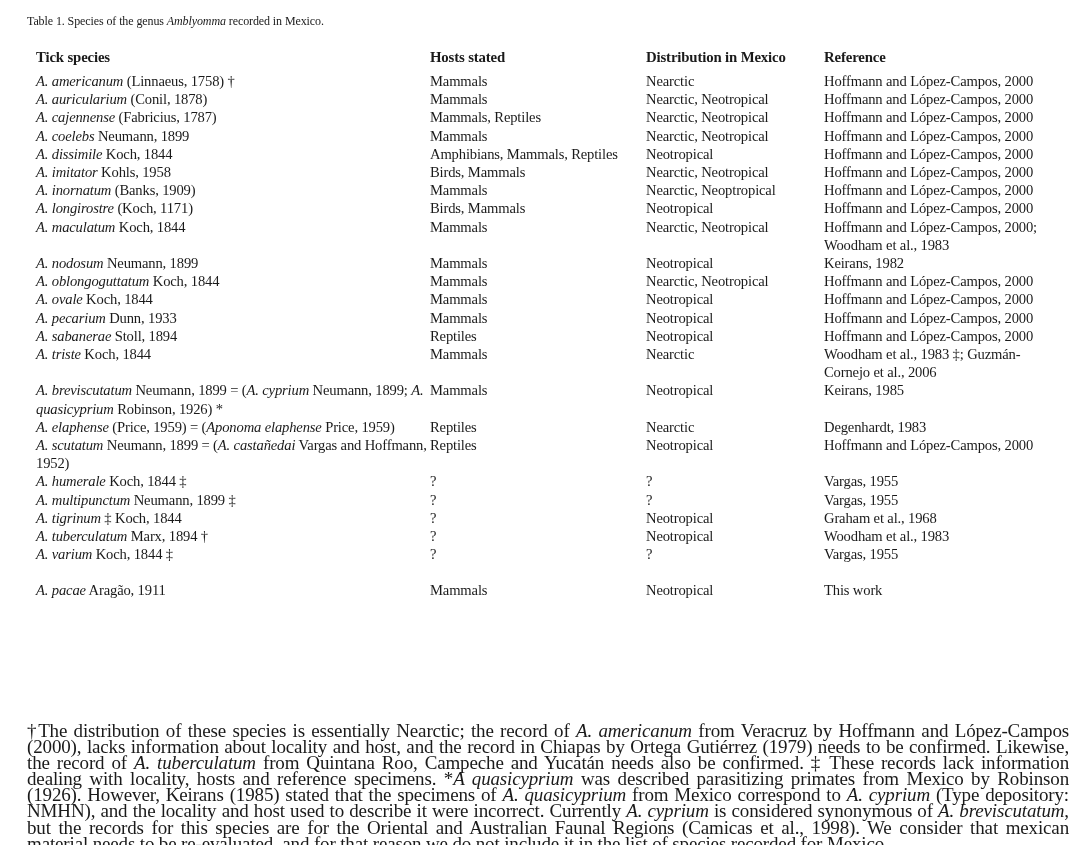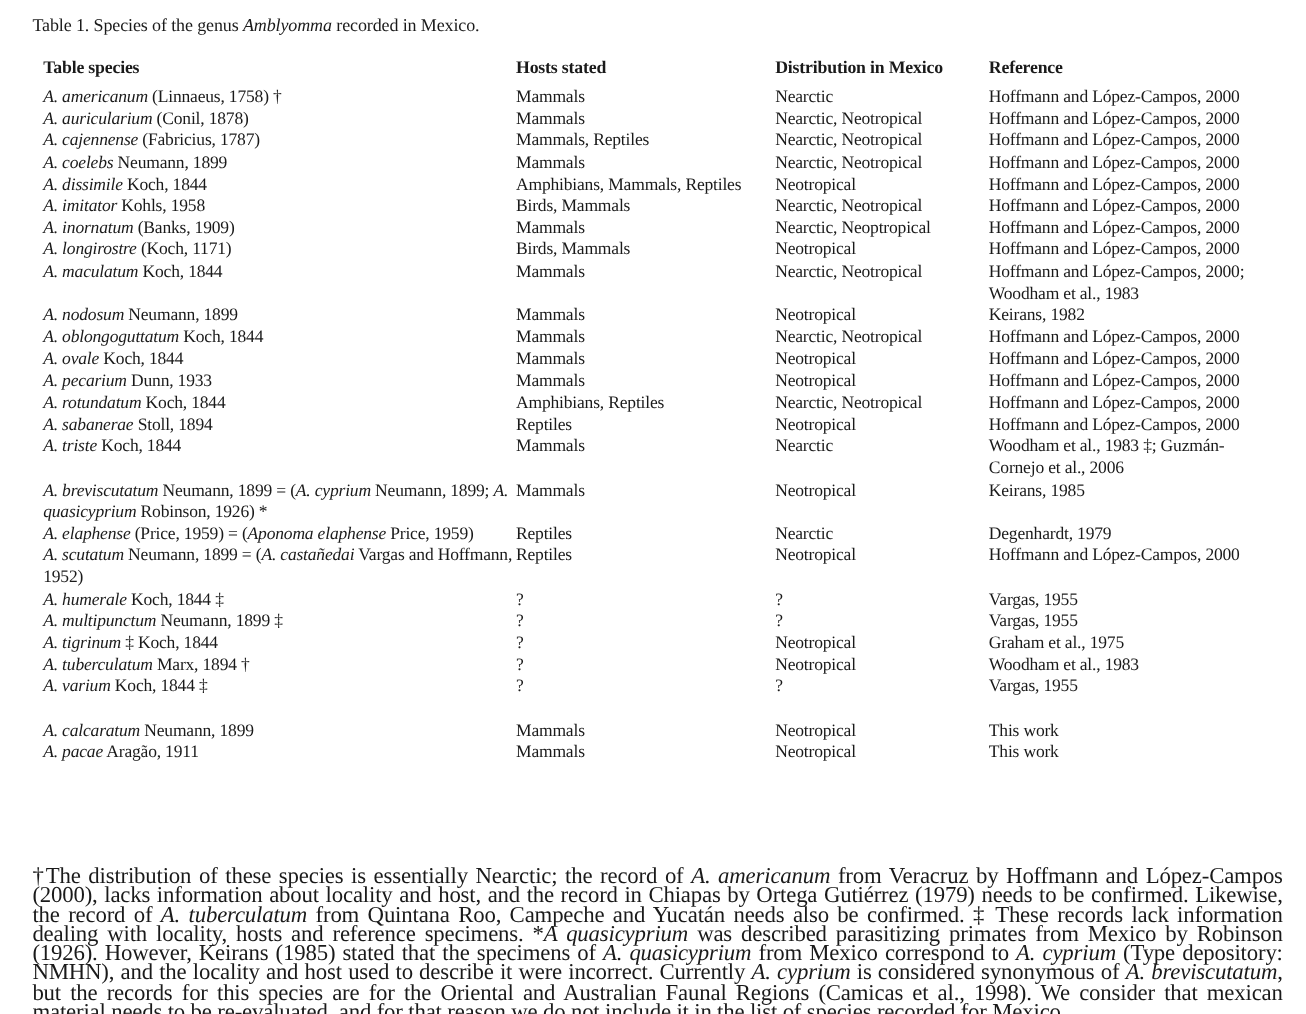--- a/index.html
+++ b/index.html
@@ -3,21 +3,21 @@
 <meta charset="utf-8">
 <style>
   html, body { margin: 0; padding: 0; background: #ffffff; }
   body {
     width: 1088px; height: 845px; overflow: hidden; position: relative;
     font-family: "Liberation Serif", "DejaVu Serif", serif;
     color: #1a1a1a;
   }
   .caption {
     position: absolute; left: 27px; top: 14px;
-    font-size: 15px; letter-spacing: -0.1px;
+    font-size: 12px; letter-spacing: -0.1px;
   }
   table.species {
     position: absolute; left: 29px; top: 48px;
     border-collapse: collapse;
     font-size: 14.6px; line-height: 18.2px;
     letter-spacing: -0.15px;
   }
   table.species td, table.species th {
     padding: 0; vertical-align: top; text-align: left;
   }
@@ -39,21 +39,21 @@
   }
 </style>
 </head>
 <body>
 
 <div class="caption"><span>Table 1. Species of the genus </span><i>Amblyomma</i><span> recorded in Mexico.</span></div>
 
 <table class="species">
   <thead>
     <tr>
-      <th class="c1">Table species</th>
+      <th class="c1">Tick species</th>
       <th class="c2">Hosts stated</th>
       <th class="c3">Distribution in Mexico</th>
       <th class="c4">Reference</th>
     </tr>
   </thead>
   <tbody id="main-rows">
       <tr>
         <td class="c1"><i>A. americanum</i><span> (Linnaeus, 1758) †</span></td>
         <td class="c2">Mammals</td>
         <td class="c3">Nearctic</td>
@@ -125,26 +125,20 @@
         <td class="c3">Neotropical</td>
         <td class="c4">Hoffmann and López-Campos, 2000</td>
       </tr>
       <tr>
         <td class="c1"><i>A. pecarium</i><span> Dunn, 1933</span></td>
         <td class="c2">Mammals</td>
         <td class="c3">Neotropical</td>
         <td class="c4">Hoffmann and López-Campos, 2000</td>
       </tr>
       <tr>
-        <td class="c1"><i>A. rotundatum</i><span> Koch, 1844</span></td>
-        <td class="c2">Amphibians, Reptiles</td>
-        <td class="c3">Nearctic, Neotropical</td>
-        <td class="c4">Hoffmann and López-Campos, 2000</td>
-      </tr>
-      <tr>
         <td class="c1"><i>A. sabanerae</i><span> Stoll, 1894</span></td>
         <td class="c2">Reptiles</td>
         <td class="c3">Neotropical</td>
         <td class="c4">Hoffmann and López-Campos, 2000</td>
       </tr>
       <tr>
         <td class="c1"><i>A. triste</i><span>  Koch, 1844</span></td>
         <td class="c2">Mammals</td>
         <td class="c3">Nearctic</td>
         <td class="c4">Woodham et al., 1983 ‡; Guzmán-Cornejo et al., 2006</td>
@@ -152,21 +146,21 @@
       <tr>
         <td class="c1"><i>A. breviscutatum</i><span> Neumann, 1899 = (</span><i>A. cyprium</i><span> Neumann, 1899; </span><i>A. quasicyprium</i><span> Robinson, 1926) *</span></td>
         <td class="c2">Mammals</td>
         <td class="c3">Neotropical</td>
         <td class="c4">Keirans, 1985</td>
       </tr>
       <tr>
         <td class="c1"><i>A. elaphense</i><span> (Price, 1959) = (</span><i>Aponoma elaphense</i><span> Price, 1959)</span></td>
         <td class="c2">Reptiles</td>
         <td class="c3">Nearctic</td>
-        <td class="c4">Degenhardt, 1979</td>
+        <td class="c4">Degenhardt, 1983</td>
       </tr>
       <tr>
         <td class="c1"><i>A. scutatum</i><span> Neumann, 1899 = (</span><i>A. castañedai</i><span> Vargas and Hoffmann, 1952)</span></td>
         <td class="c2">Reptiles</td>
         <td class="c3">Neotropical</td>
         <td class="c4">Hoffmann and López-Campos, 2000</td>
       </tr>
       <tr>
         <td class="c1"><i>A. humerale</i><span> Koch, 1844 ‡</span></td>
         <td class="c2">?</td>
@@ -176,44 +170,38 @@
       <tr>
         <td class="c1"><i>A. multipunctum</i><span> Neumann, 1899 ‡</span></td>
         <td class="c2">?</td>
         <td class="c3">?</td>
         <td class="c4">Vargas, 1955</td>
       </tr>
       <tr>
         <td class="c1"><i>A. tigrinum</i><span> ‡ Koch, 1844</span></td>
         <td class="c2">?</td>
         <td class="c3">Neotropical</td>
-        <td class="c4">Graham et al., 1975</td>
+        <td class="c4">Graham et al., 1968</td>
       </tr>
       <tr>
         <td class="c1"><i>A. tuberculatum</i><span>  Marx, 1894 †</span></td>
         <td class="c2">?</td>
         <td class="c3">Neotropical</td>
         <td class="c4">Woodham et al., 1983</td>
       </tr>
       <tr>
         <td class="c1"><i>A. varium</i><span> Koch, 1844 ‡</span></td>
         <td class="c2">?</td>
         <td class="c3">?</td>
         <td class="c4">Vargas, 1955</td>
       </tr>
       <tr class="spacer">
         <td colspan="4"></td>
       </tr>
       <tr>
-        <td class="c1"><i>A. calcaratum</i><span> Neumann, 1899</span></td>
-        <td class="c2">Mammals</td>
-        <td class="c3">Neotropical</td>
-        <td class="c4">This work</td>
-      </tr>
-      <tr>
         <td class="c1"><i>A. pacae</i><span> Aragão, 1911</span></td>
         <td class="c2">Mammals</td>
         <td class="c3">Neotropical</td>
         <td class="c4">This work</td>
       </tr>
     </tbody>
 </table>
 
 <div class="footnote" id="footnote"><span>†The distribution of these species is essentially Nearctic; the record of </span><i>A. americanum</i><span> from Veracruz by Hoffmann and López-Campos (2000), lacks information about locality and host, and the record in Chiapas by Ortega Gutiérrez (1979) needs to be confirmed. Likewise, the record of </span><i>A. tuberculatum</i><span> from Quintana Roo, Campeche and Yucatán needs also be confirmed. ‡  These records lack information dealing with locality, hosts and reference specimens.  *</span><i>A quasicyprium</i><span> was described parasitizing primates from Mexico by Robinson (1926). However, Keirans (1985) stated that the specimens of </span><i>A. quasicyprium</i><span> from Mexico correspond to </span><i>A. cyprium</i><span> (Type depository: NMHN), and the locality and host used to describe it were incorrect. Currently </span><i>A. cyprium</i><span> is considered synonymous of </span><i>A. breviscutatum</i><span>, but the records for this species are for the Oriental and Australian Faunal Regions (Camicas et al., 1998). We consider that mexican material  needs to be re-evaluated, and for that reason we do not include it in the list of species recorded for Mexico.</span></div>
 

